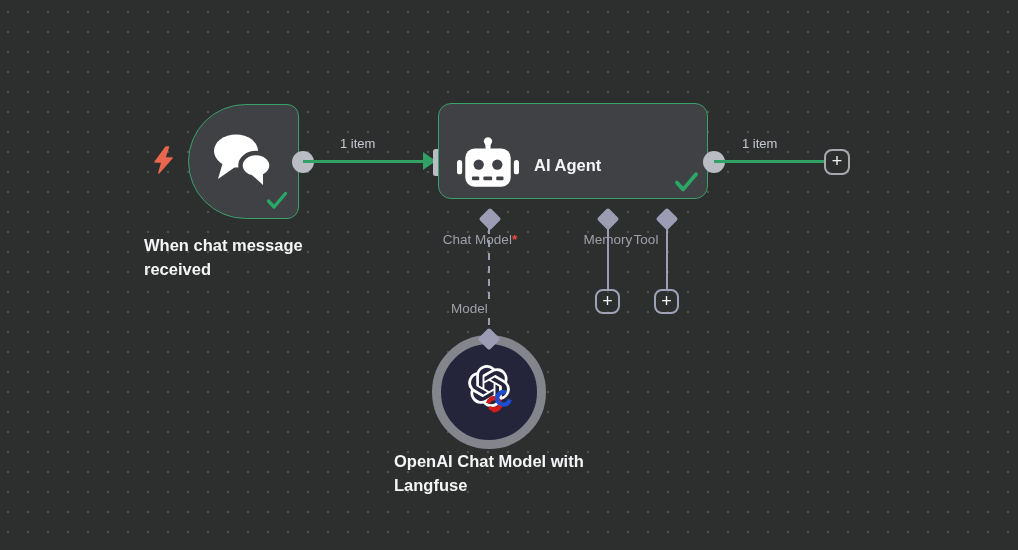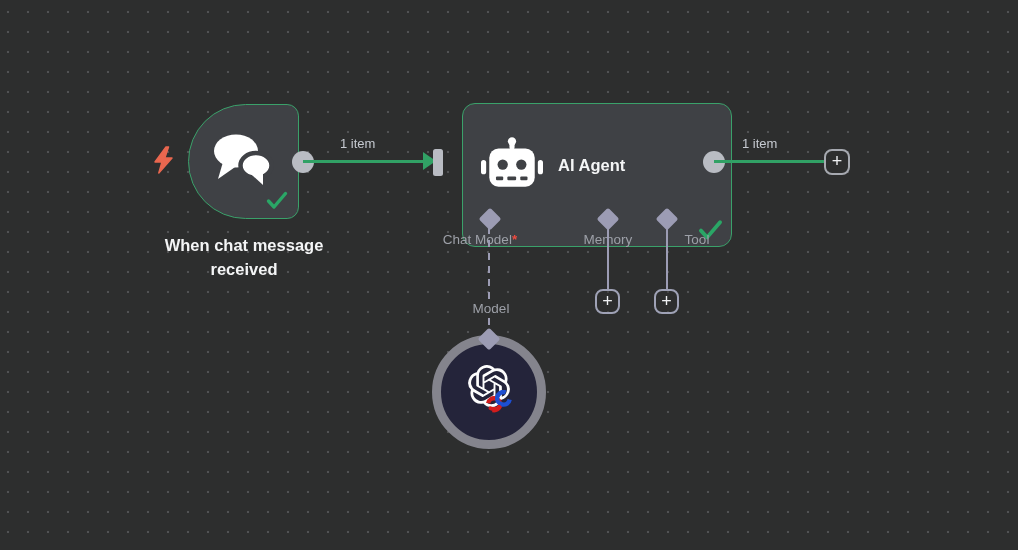--- a/index.html
+++ b/index.html
@@ -8,24 +8,24 @@
     position:relative;width:1018px;height:550px;overflow:hidden;
     background-color:#2d2e2e;
     background-image:radial-gradient(circle,#515254 1.1px,transparent 1.6px);
     background-size:20px 20px;background-position:18px 2px;
     font-family:"Liberation Sans","DejaVu Sans",sans-serif;
   }
   .node{
     position:absolute;background:#3f4145;border:1.5px solid #3aa16a;
   }
   .node-trigger{left:188px;top:104px;width:111px;height:115px;border-radius:58px 12px 12px 58px;}
-  .node-agent{left:462px;top:103px;width:270px;height:144px;border-radius:13px;padding-left:12px;}
+  .node-agent{left:438px;top:103px;width:270px;height:96px;border-radius:13px;padding-left:12px;}
   .node-title{
     position:absolute;color:#f4f5f6;font-size:16.5px;font-weight:700;
-    text-align:center;line-height:24px;
+    text-align:left;line-height:24px;
   }
   .trigger-title{left:144px;top:233px;width:200px;}
   .openai-title{left:394px;top:449px;width:190px;}
   .agent-title{left:95px;top:49px;width:160px;text-align:left;}
   .conn-line{position:absolute;height:3px;background:#31a165;}
   .conn-arrow{
     position:absolute;width:0;height:0;
     border-top:9px solid transparent;border-bottom:9px solid transparent;
     border-left:13px solid #31a165;
   }
@@ -45,21 +45,21 @@
   .endpoint-label{
     position:absolute;top:232px;text-align:center;color:#9da0a8;font-size:13.5px;
   }
   .asterisk{color:#ef4b40;font-weight:700;}
   .vline{position:absolute;width:2px;background:#9c9cb4;}
   .dashline{
     position:absolute;left:488px;top:227px;width:2px;height:106px;
     background:repeating-linear-gradient(to bottom,#9c9cb4 0 7px,transparent 7px 13px);
   }
   .model-label{
-    position:absolute;left:451px;top:300px;width:80px;text-align:center;
+    position:absolute;left:451px;top:300px;width:80px;text-align:left;
     color:#9da0a8;font-size:13.5px;background:#2d2e2e;padding:1px 0;z-index:3;
   }
   .plus-btn{
     position:absolute;display:flex;align-items:center;justify-content:center;
     border:2px solid #9fa2b6;border-radius:8px;color:#f0f1f3;font-size:18px;
     font-weight:400;background:rgba(45,46,46,.35);cursor:pointer;line-height:1;
     padding-bottom:2px;
   }
   .plus-small{width:25px;height:25px;}
   .plus-next{left:824px;top:149px;width:26px;height:26px;border-color:#a6a9b0;}
@@ -125,21 +125,21 @@
   <div class="plus-btn plus-next">+</div>
 
   <div class="diamond" style="left:482px;top:211px"></div>
   <div class="diamond" style="left:600px;top:211px"></div>
   <div class="diamond" style="left:659px;top:211px"></div>
 
   <div class="endpoint-label" style="left:420px;width:120px">
     <span>Chat Model</span><span class="asterisk">*</span>
   </div>
   <div class="endpoint-label" style="left:568px;width:80px">Memory</div>
-  <div class="endpoint-label" style="left:667px;width:60px">Tool</div>
+  <div class="endpoint-label" style="left:616px;width:60px">Tool</div>
 
   <div class="vline" style="left:607px;top:227px;height:63px"></div>
   <div class="vline" style="left:666px;top:227px;height:63px"></div>
   <div class="plus-btn plus-small" style="left:595px;top:289px">+</div>
   <div class="plus-btn plus-small" style="left:654px;top:289px">+</div>
 
   <div class="dashline"></div>
   <div class="model-label">Model</div>
 
   <div class="openai-ring"></div>
@@ -147,14 +147,15 @@
   <svg class="icon-abs" style="left:468px;top:365px" width="42" height="42" viewBox="0 0 24 24">
     <path fill="#fdfdfd" d="M22.2819 9.8211a5.9847 5.9847 0 0 0-.5157-4.9108 6.0462 6.0462 0 0 0-6.5098-2.9A6.0651 6.0651 0 0 0 4.9807 4.1818a5.9847 5.9847 0 0 0-3.9977 2.9 6.0462 6.0462 0 0 0 .7427 7.0966 5.98 5.98 0 0 0 .511 4.9107 6.051 6.051 0 0 0 6.5146 2.9001A5.9847 5.9847 0 0 0 13.2599 24a6.0557 6.0557 0 0 0 5.7718-4.2058 5.9894 5.9894 0 0 0 3.9977-2.9001 6.0557 6.0557 0 0 0-.7475-7.073zm-9.022 12.6081a4.4755 4.4755 0 0 1-2.8764-1.0408l.1419-.0804 4.7783-2.7582a.7948.7948 0 0 0 .3927-.6813v-6.7369l2.02 1.1686a.071.071 0 0 1 .038.0615v5.5826a4.504 4.504 0 0 1-4.4945 4.4849zm-9.6607-4.1254a4.4708 4.4708 0 0 1-.5346-3.0137l.142.0852 4.783 2.7582a.7712.7712 0 0 0 .7806 0l5.8428-3.3685v2.3324a.0804.0804 0 0 1-.0332.0615L9.74 19.9502a4.4992 4.4992 0 0 1-6.1408-1.6464zM2.3408 7.8956a4.485 4.485 0 0 1 2.3655-1.9728V11.6a.7664.7664 0 0 0 .3879.6765l5.8144 3.3543-2.0201 1.1685a.0757.0757 0 0 1-.071 0l-4.8303-2.7865A4.504 4.504 0 0 1 2.3408 7.8956zm16.5963 3.8558L13.1038 8.364 15.1192 7.2a.0757.0757 0 0 1 .071 0l4.8303 2.7913a4.4944 4.4944 0 0 1-.6765 8.1042v-5.6772a.79.79 0 0 0-.407-.667zm2.0107-3.0231l-.142-.0852-4.7735-2.7818a.7759.7759 0 0 0-.7854 0L9.409 9.2297V6.8974a.0662.0662 0 0 1 .0284-.0615l4.8303-2.7866a4.4992 4.4992 0 0 1 6.6802 4.66zM8.3065 12.863l-2.02-1.1638a.0804.0804 0 0 1-.038-.0567V6.0742a4.4992 4.4992 0 0 1 7.3757-3.4537l-.142.0805L8.704 5.459a.7948.7948 0 0 0-.3927.6813zm1.0976-2.3654l2.602-1.4998 2.6069 1.4998v2.9994l-2.5974 1.4997-2.6067-1.4997z"></path>
   </svg>
   <svg class="icon-abs" style="left:483px;top:390px" width="32" height="23" viewBox="0 0 32 23">
     <g transform="rotate(-14 16 11)">
       <circle cx="10.5" cy="13" r="6" fill="none" stroke="#d21d1d" stroke-width="4.4" stroke-dasharray="28 10" transform="rotate(205 10.5 13)"></circle>
       <circle cx="21" cy="9.5" r="6.3" fill="none" stroke="#1d4fd2" stroke-width="4.4" stroke-dasharray="30 10" transform="rotate(25 21 9.5)"></circle>
       <path d="M6 16 q4 3 9 1" stroke="#d21d1d" stroke-width="4" fill="none" stroke-linecap="round"></path>
     </g>
   </svg>
+  <div class="node-title openai-title">OpenAI Chat Model with Langfuse</div>
 
 </div>
 
 </body></html>

